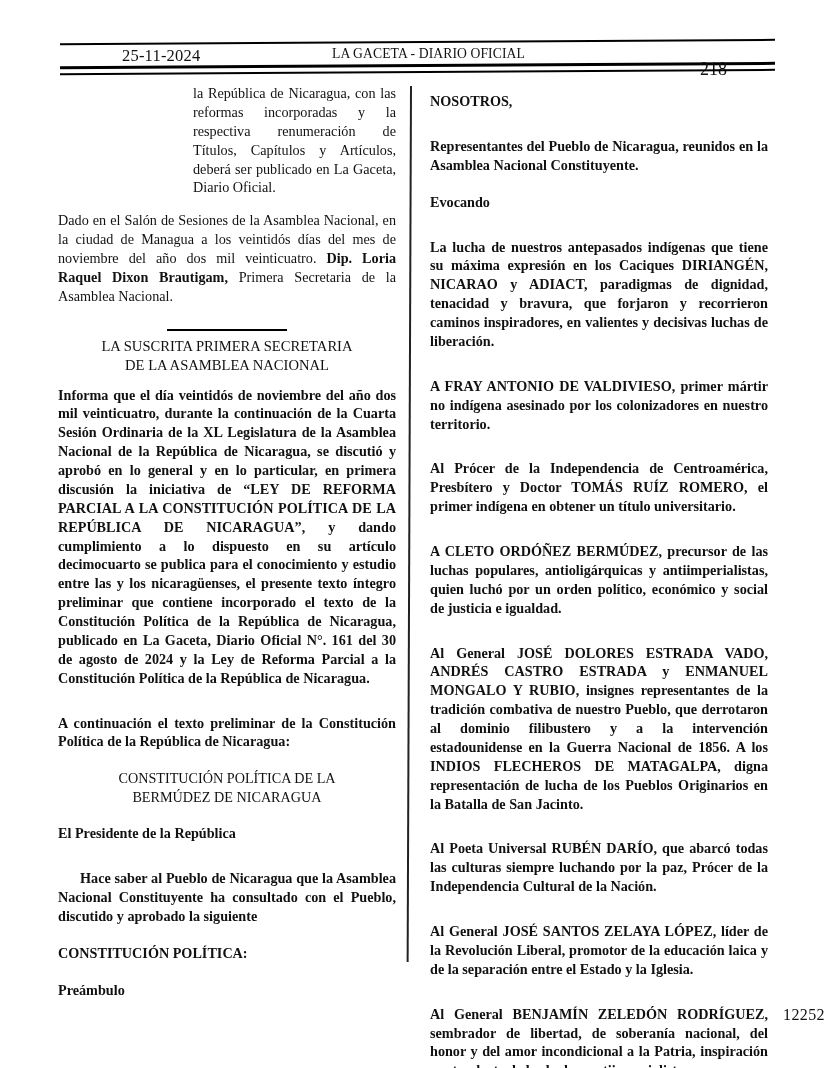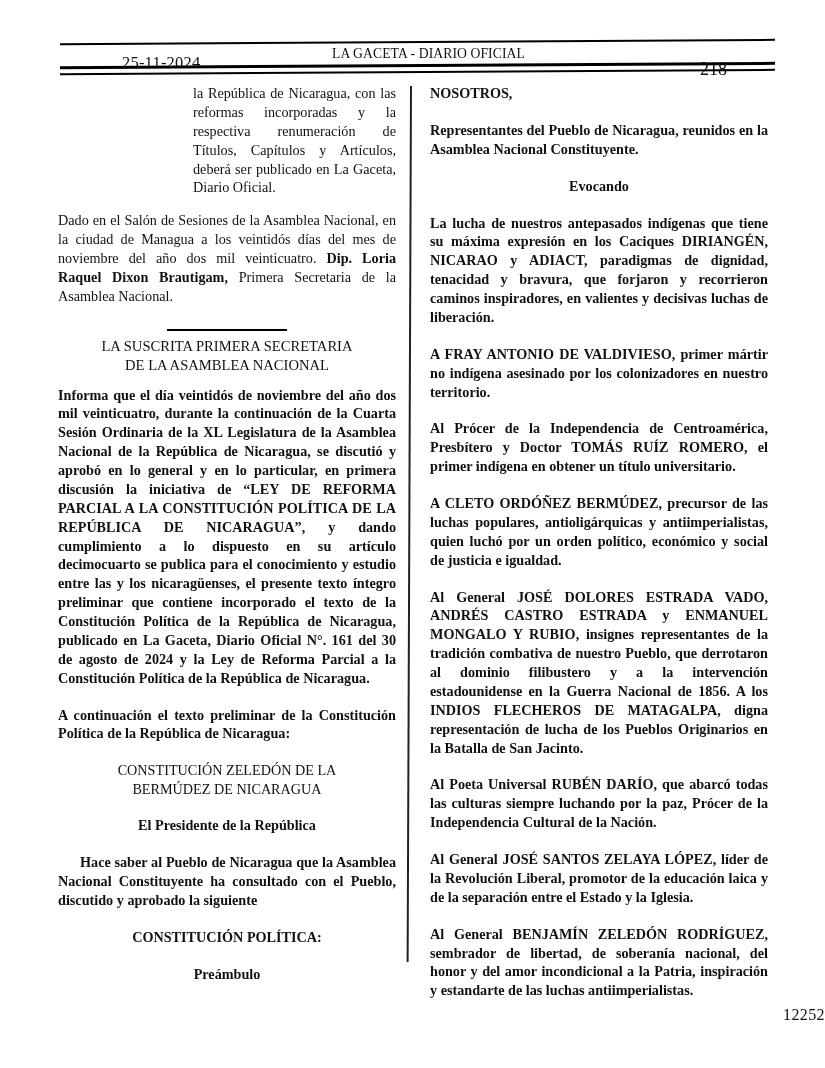--- a/index.html
+++ b/index.html
@@ -43,21 +43,21 @@
   .masthead-row {
     position: absolute;
     left: 0;
     top: 1px;
     width: 100%;
     height: 22px;
   }
   .mast-date {
     position: absolute;
     left: 62px;
-    top: 11px;
+    top: 4px;
     font-size: 16.5px;
     letter-spacing: 0.2px;
     white-space: nowrap;
     text-align: center;
   }
   .mast-title {
     position: absolute;
     left: 272px;
     top: 3px;
     font-size: 14.5px;
@@ -103,21 +103,21 @@
     height: 876px;
     background: #222;
     transform: rotate(0.22deg);
     transform-origin: top center;
   }
 
   p {
     margin: 0 0 11px 0;
   }
 
-  .bold    { font-weight: bold; }
+  .bold    { font-weight: bold; margin-top: 8px; }
   .regular { font-weight: normal; }
 
   .indent-block {
     margin-left: 135px;
     text-align: justify;
     font-weight: normal;
     margin-bottom: 14px;
   }
 
   .short-rule {
@@ -129,21 +129,20 @@
 
   .head-center {
     text-align: center;
     font-weight: normal;
     line-height: 1.3;
     margin: 0 0 11px 0;
   }
   .head-sm { font-size: 14.6px; }
 
   .center-line {
-    text-align: center;
     font-weight: bold;
     margin: 0 0 11px 0;
   }
 
   .gap-sm { height: 7px; }
 
   .first-line-indent { text-indent: 22px; }
 
   
   .folio {
@@ -194,21 +193,21 @@
 
       <p class="bold">Informa que el día veintidós de noviembre del año dos mil veinticuatro, durante la continuación de la Cuarta Sesión Ordinaria de la XL Legislatura de la Asamblea Nacional de la República de Nicaragua, se discutió y aprobó en lo general y en lo particular, en primera discusión la iniciativa de “LEY DE REFORMA PARCIAL A LA CONSTITUCIÓN POLÍTICA DE LA REPÚBLICA DE NICARAGUA”, y dando cumplimiento a lo dispuesto en su artículo decimocuarto se publica para el conocimiento y estudio entre las y los nicaragüenses, el presente texto íntegro preliminar que contiene incorporado el texto de la Constitución Política de la República de Nicaragua, publicado en La Gaceta, Diario Oficial N°. 161 del 30 de agosto de 2024 y la Ley de Reforma Parcial a la Constitución Política de la República de Nicaragua.</p>
 
       <div class="gap-sm"></div>
 
       <p class="bold">A continuación el texto preliminar de la Constitución Política de la República de Nicaragua:</p>
 
       <div class="gap-sm"></div>
 
       <div class="head-center">
-        <div>CONSTITUCIÓN ZELEDÓN DE LA</div>
+        <div>CONSTITUCIÓN POLÍTICA DE LA</div>
         <div>BERMÚDEZ DE NICARAGUA</div>
       </div>
 
       <div class="gap-sm"></div>
 
       <p class="center-line">El Presidente de la República</p>
 
       <div class="gap-sm"></div>
 
       <p class="bold first-line-indent">Hace saber al Pueblo de Nicaragua que la Asamblea Nacional Constituyente ha consultado con el Pueblo, discutido y aprobado la siguiente</p>

